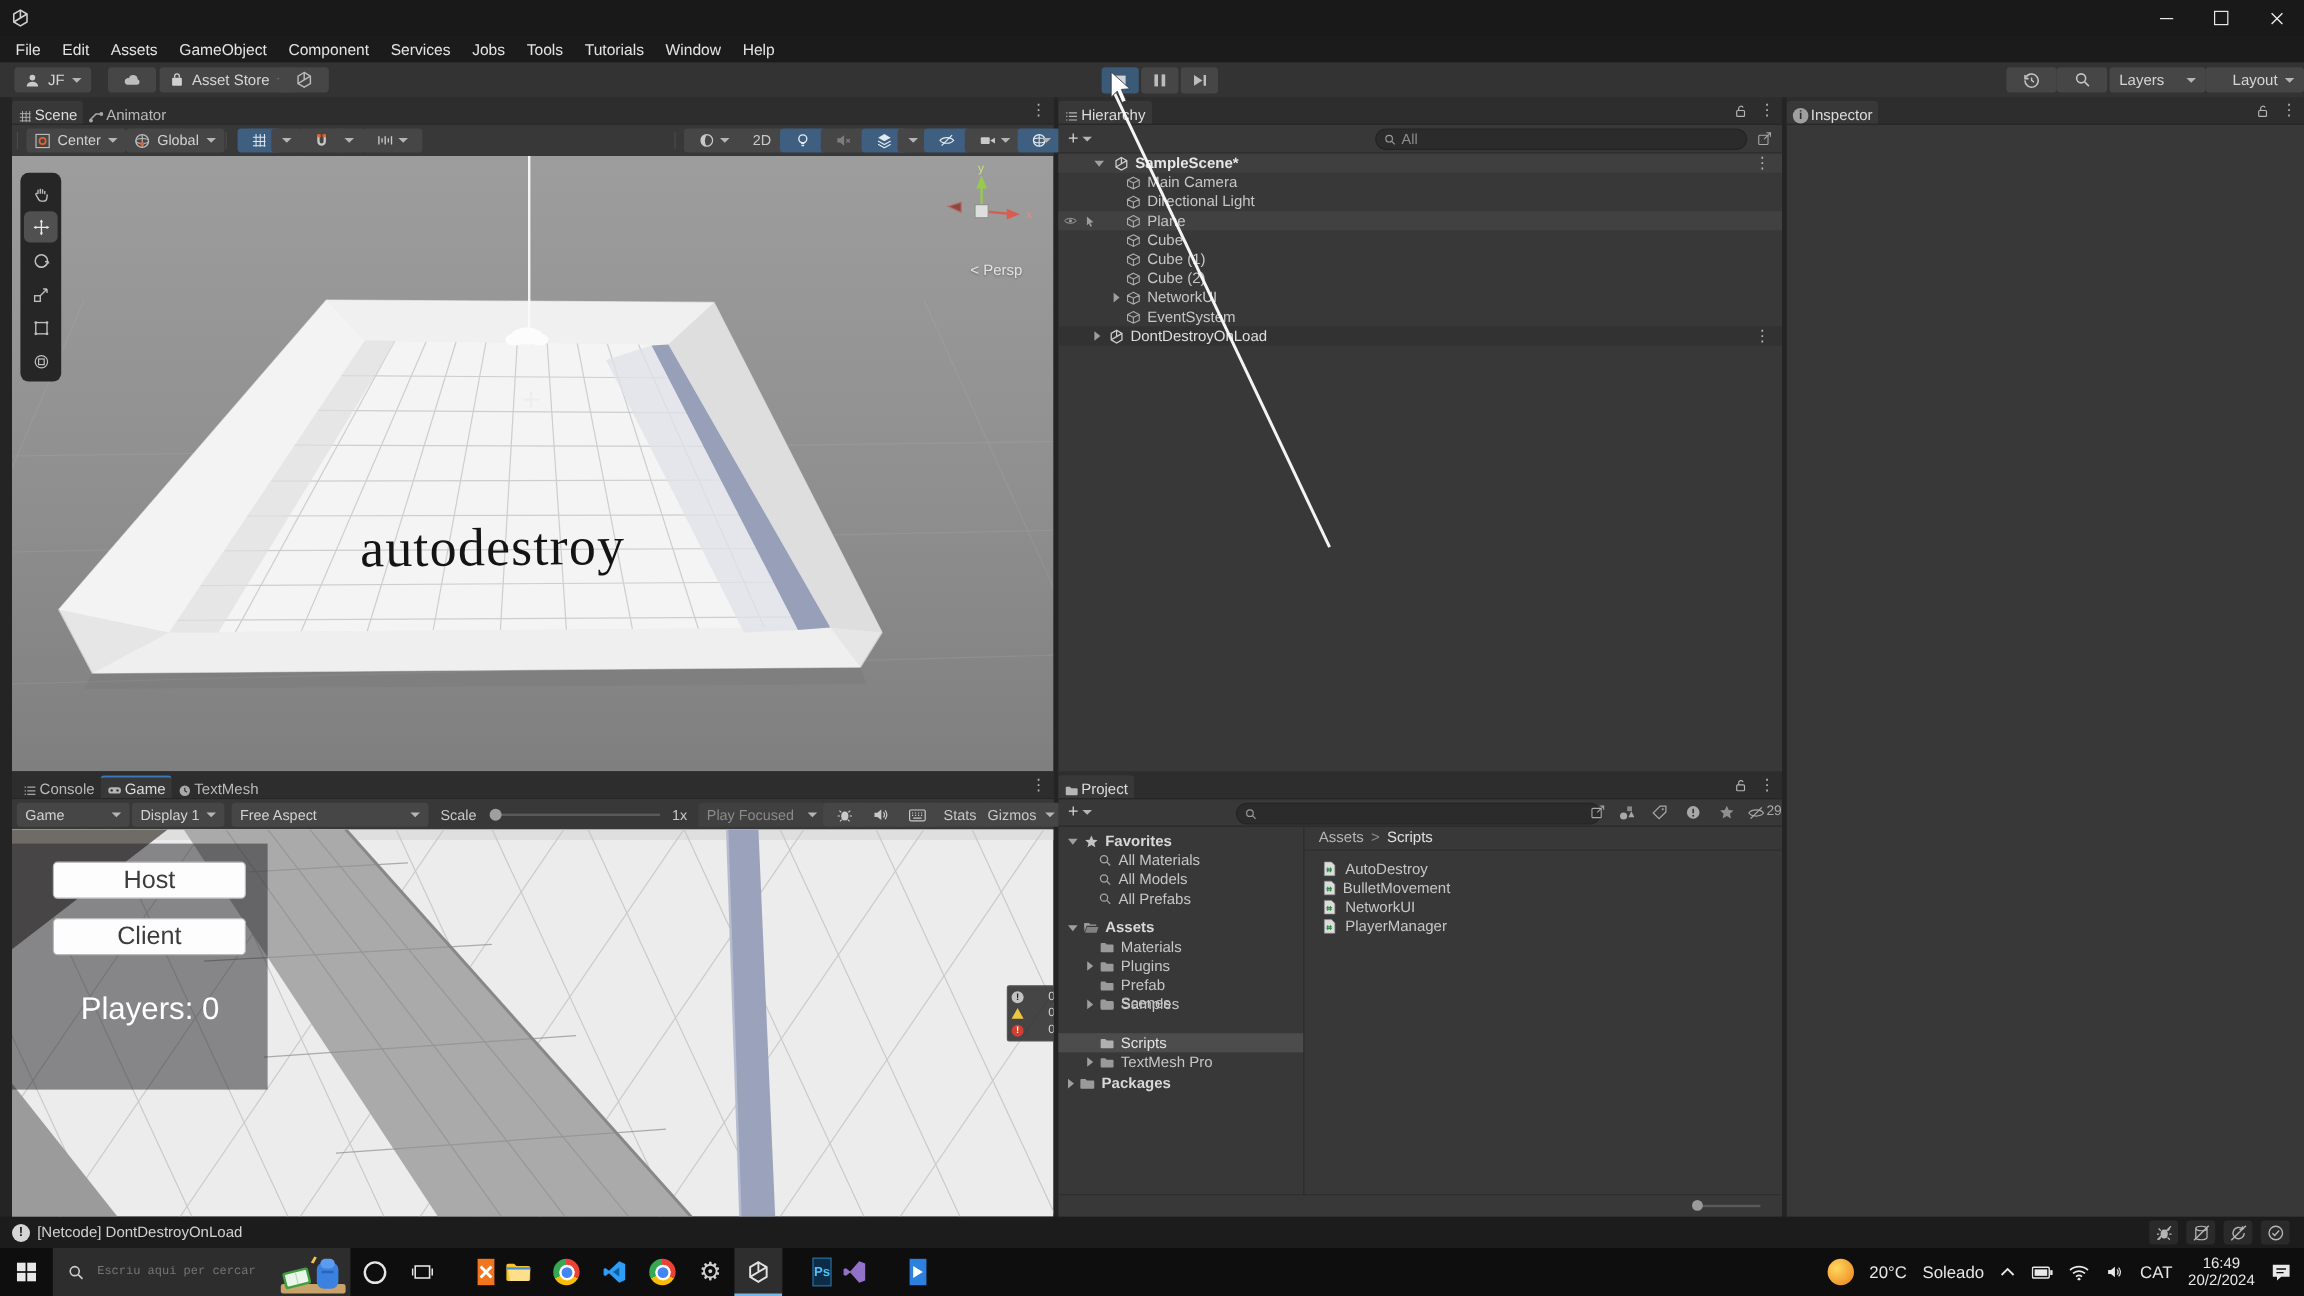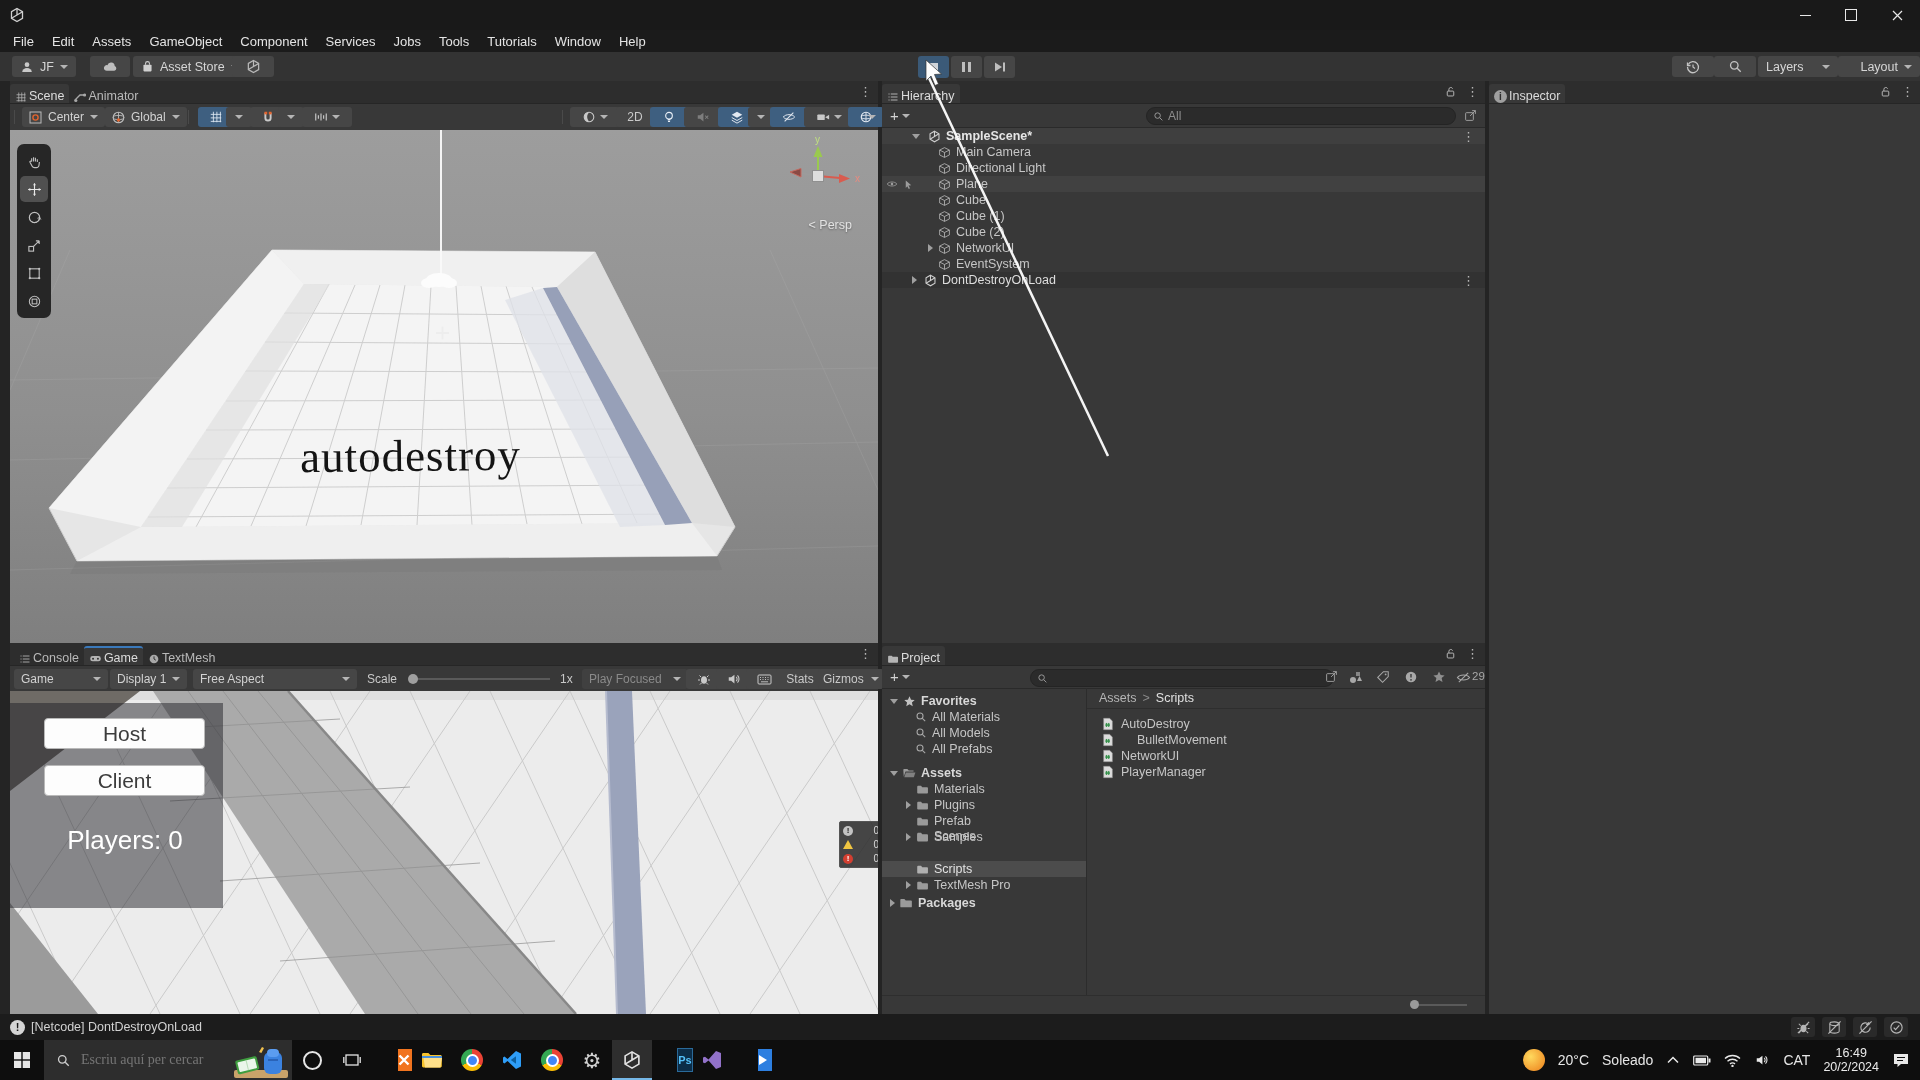--- a/index.html
+++ b/index.html
@@ -70,26 +70,26 @@
   
   .statusbar{position:absolute;left:0;top:1014px;width:1920px;height:26px;background:#1c1c1c;display:flex;align-items:center;}
   .statmsg{color:#d2d2d2;font-size:12.5px;margin-left:6px;}
   .sicon{width:15px;height:15px;border-radius:50%;background:#d5d5d5;color:#1c1c1c;font-weight:bold;font-size:11px;display:flex;align-items:center;justify-content:center;margin-left:10px;}
   .stools{position:absolute;right:12px;top:3px;display:flex;gap:7px;}
   .stool{width:24px;height:20px;background:#2a2a2a;border-radius:3px;display:flex;align-items:center;justify-content:center;}
   
   .taskbar{position:absolute;left:0;top:1040px;width:1920px;height:40px;background:#0e0e0e;display:flex;align-items:center;}
   .startbtn{width:44px;height:40px;display:flex;align-items:center;justify-content:center;}
   .tsearch{width:236px;height:40px;background:#2d2d2d;display:flex;align-items:center;gap:8px;padding:0 0 0 12px;position:relative;}
-  .tsearch input{background:transparent;border:none;outline:none;color:#cfcfcf;font-size:14px;width:140px;font-family:Liberation Serif, serif;}
+  .tsearch input{background:transparent;border:none;outline:none;color:#cfcfcf;font-size:10px;width:140px;font-family:Liberation Mono, monospace;}
   .tico{width:40px;height:40px;display:flex;align-items:center;justify-content:center;position:relative;}
   .tico.active{background:#2e2e2e;box-shadow:inset 0 -2px 0 #76b8e8;}
   .chrome{width:22px;height:22px;border-radius:50%;background:conic-gradient(#ea4335 0 120deg,#fbbc05 120deg 240deg,#34a853 240deg 360deg);display:flex;align-items:center;justify-content:center;}
   .chrome i{width:9px;height:9px;border-radius:50%;background:#4286f5;border:2.5px solid #fff;display:block;}
-  .appsq{width:22px;height:22px;border-radius:0;display:flex;align-items:center;justify-content:flex-start;margin-left:26px;}
+  .appsq{width:22px;height:22px;border-radius:0;display:flex;align-items:center;justify-content:center;margin-left:26px;}
   .tray{position:absolute;right:0;top:0;height:40px;display:flex;align-items:center;gap:13px;padding-right:10px;color:#e6e6e6;font-size:14px;}
   .clockblk{display:flex;flex-direction:column;align-items:center;justify-content:center;font-size:12.5px;line-height:14px;color:#eaeaea;}
   .sun{width:22px;height:22px;border-radius:50%;background:radial-gradient(circle at 35% 35%,#ffd95e,#f2992e 70%,#e98420);}
   
   .annot{position:absolute;left:0;top:0;pointer-events:none;z-index:60;}
 </style>
 </head>
 <body>
 
 <div id="root">
@@ -990,21 +990,21 @@
       <div class="hrow" style="top:28px">
         <svg class="ic" width="14" height="14" style="margin-left:14px">
             <use href="#i-script"></use>
           </svg>
         <span class="lbl" style="margin-left:6px">AutoDestroy</span>
       </div>
       <div class="hrow" style="top:44px">
         <svg class="ic" width="14" height="14" style="margin-left:14px">
             <use href="#i-script"></use>
           </svg>
-        <span class="lbl" style="margin-left:22px">BulletMovement</span>
+        <span class="lbl" style="margin-left:4px">BulletMovement</span>
       </div>
       <div class="hrow" style="top:60px">
         <svg class="ic" width="14" height="14" style="margin-left:14px">
             <use href="#i-script"></use>
           </svg>
         <span class="lbl" style="margin-left:6px">NetworkUI</span>
       </div>
       <div class="hrow" style="top:76px">
         <svg class="ic" width="14" height="14" style="margin-left:14px">
             <use href="#i-script"></use>

